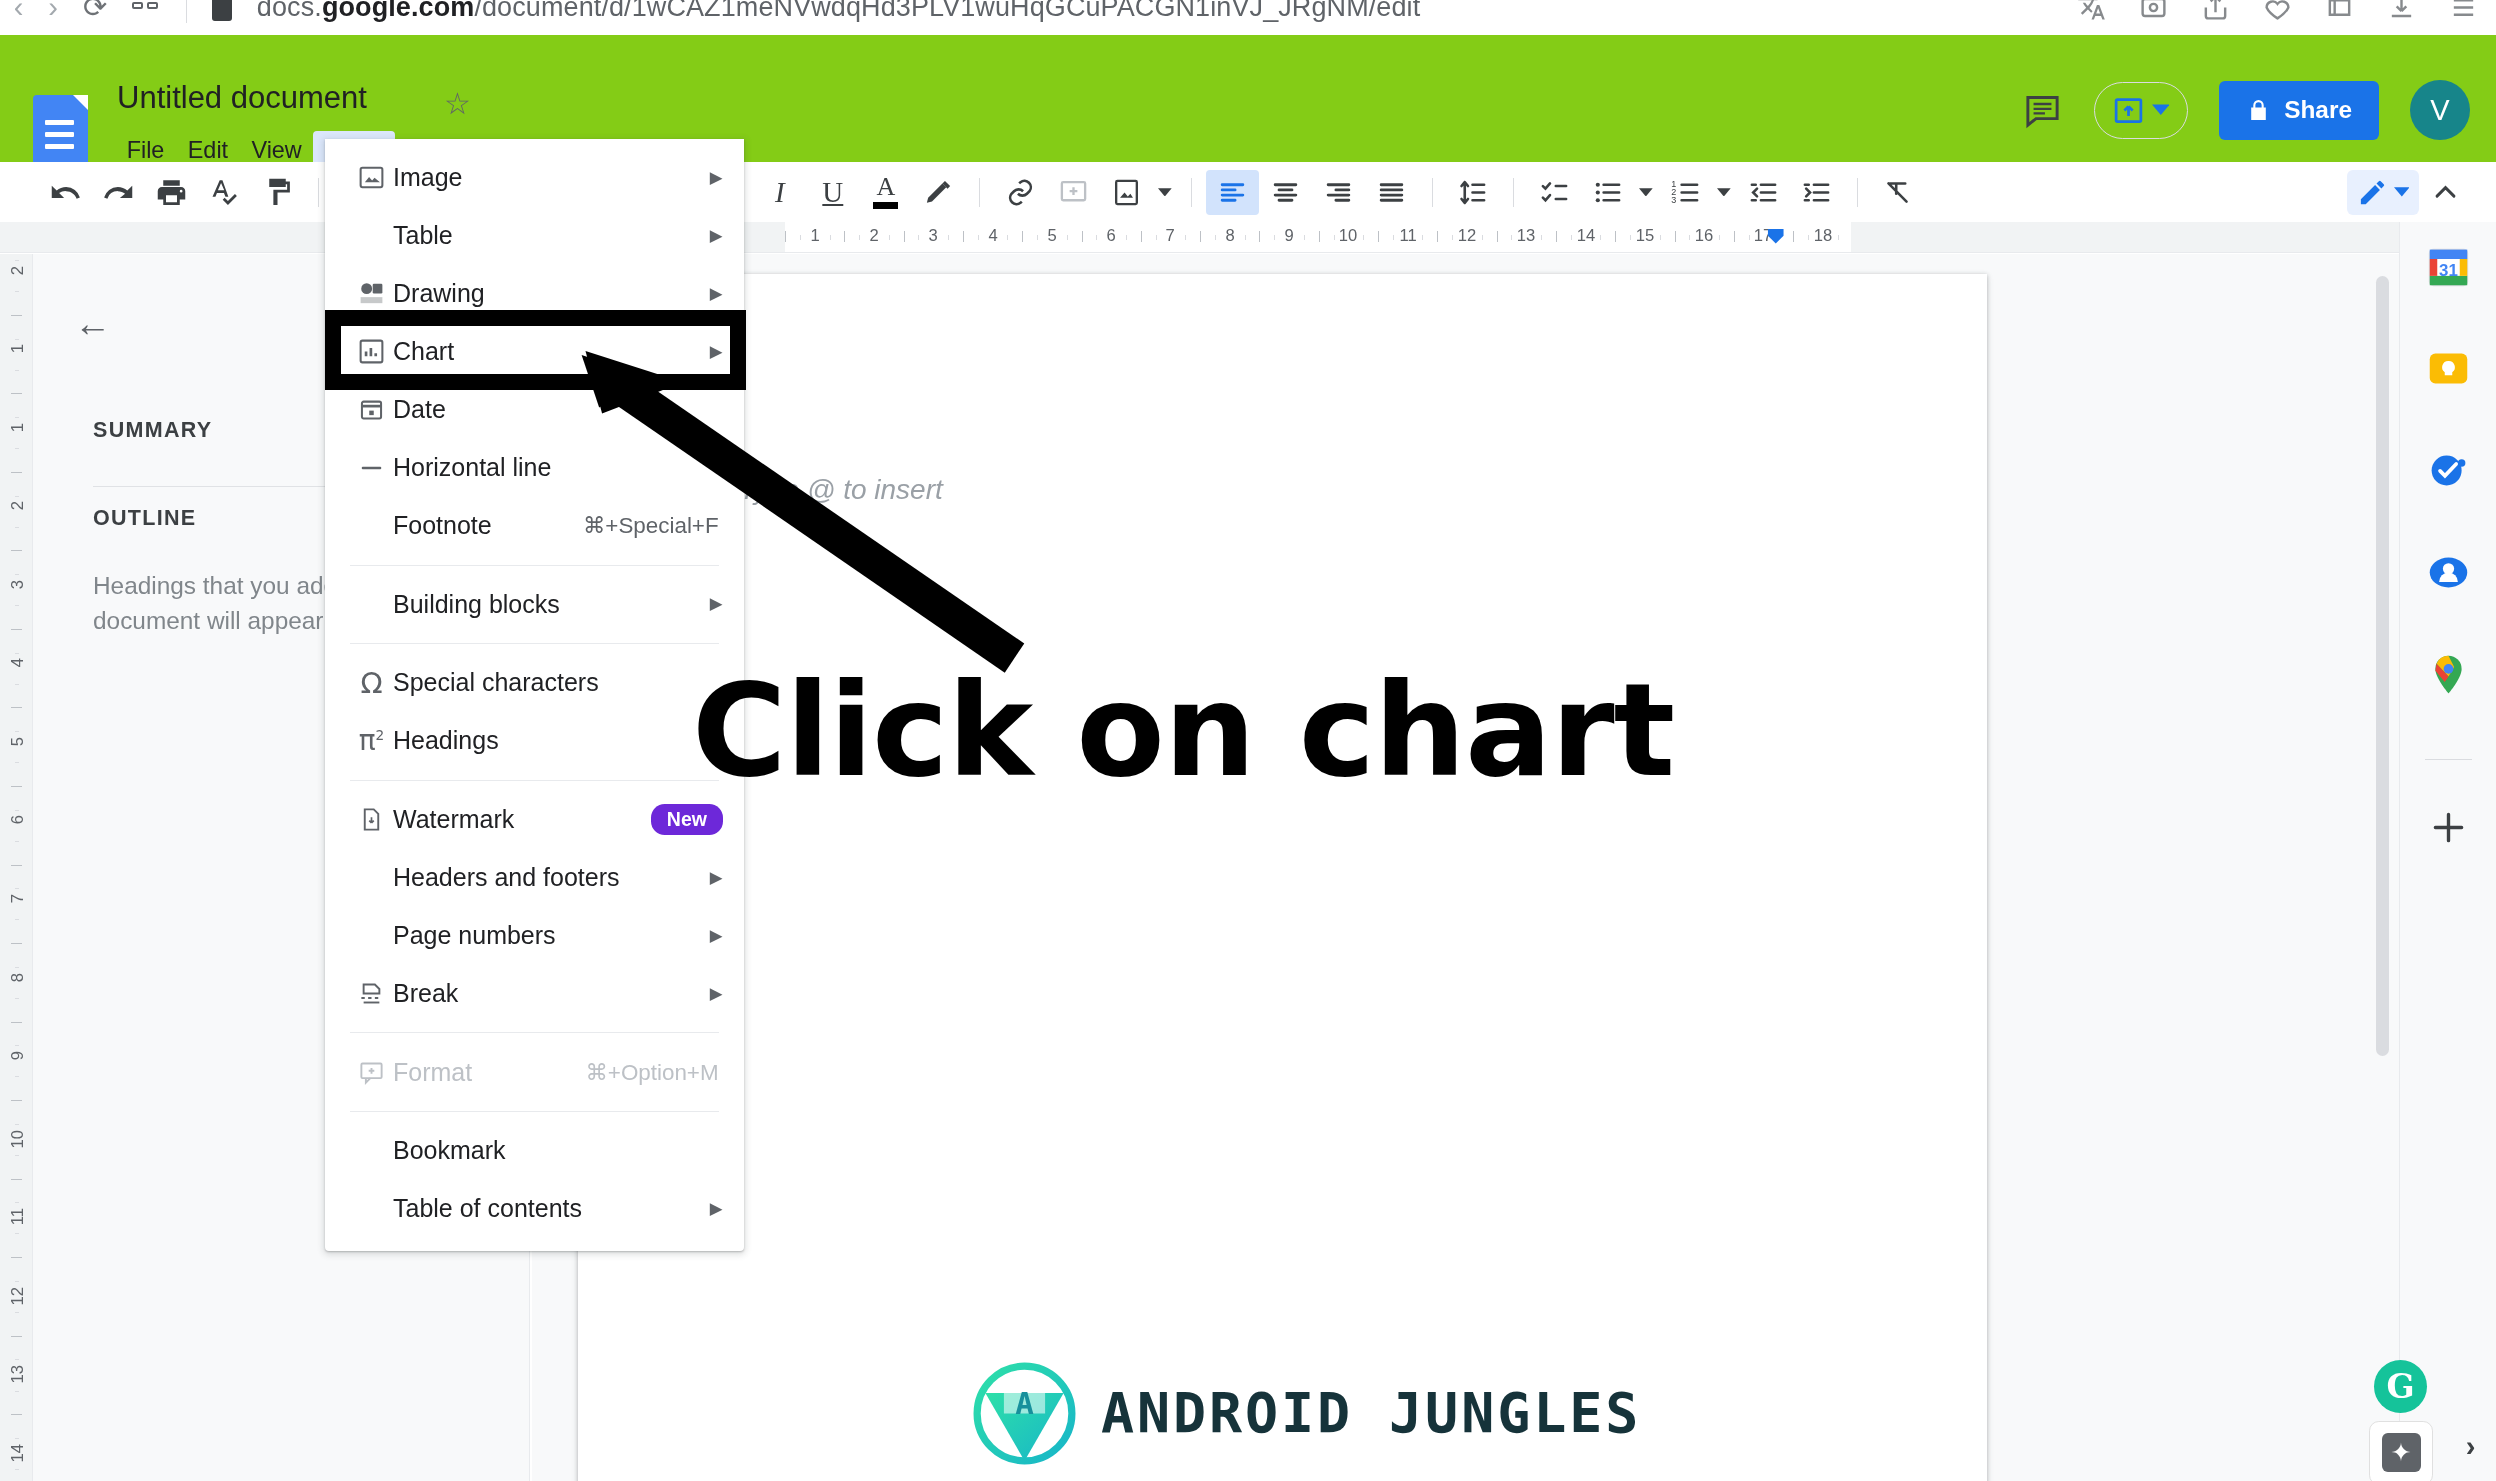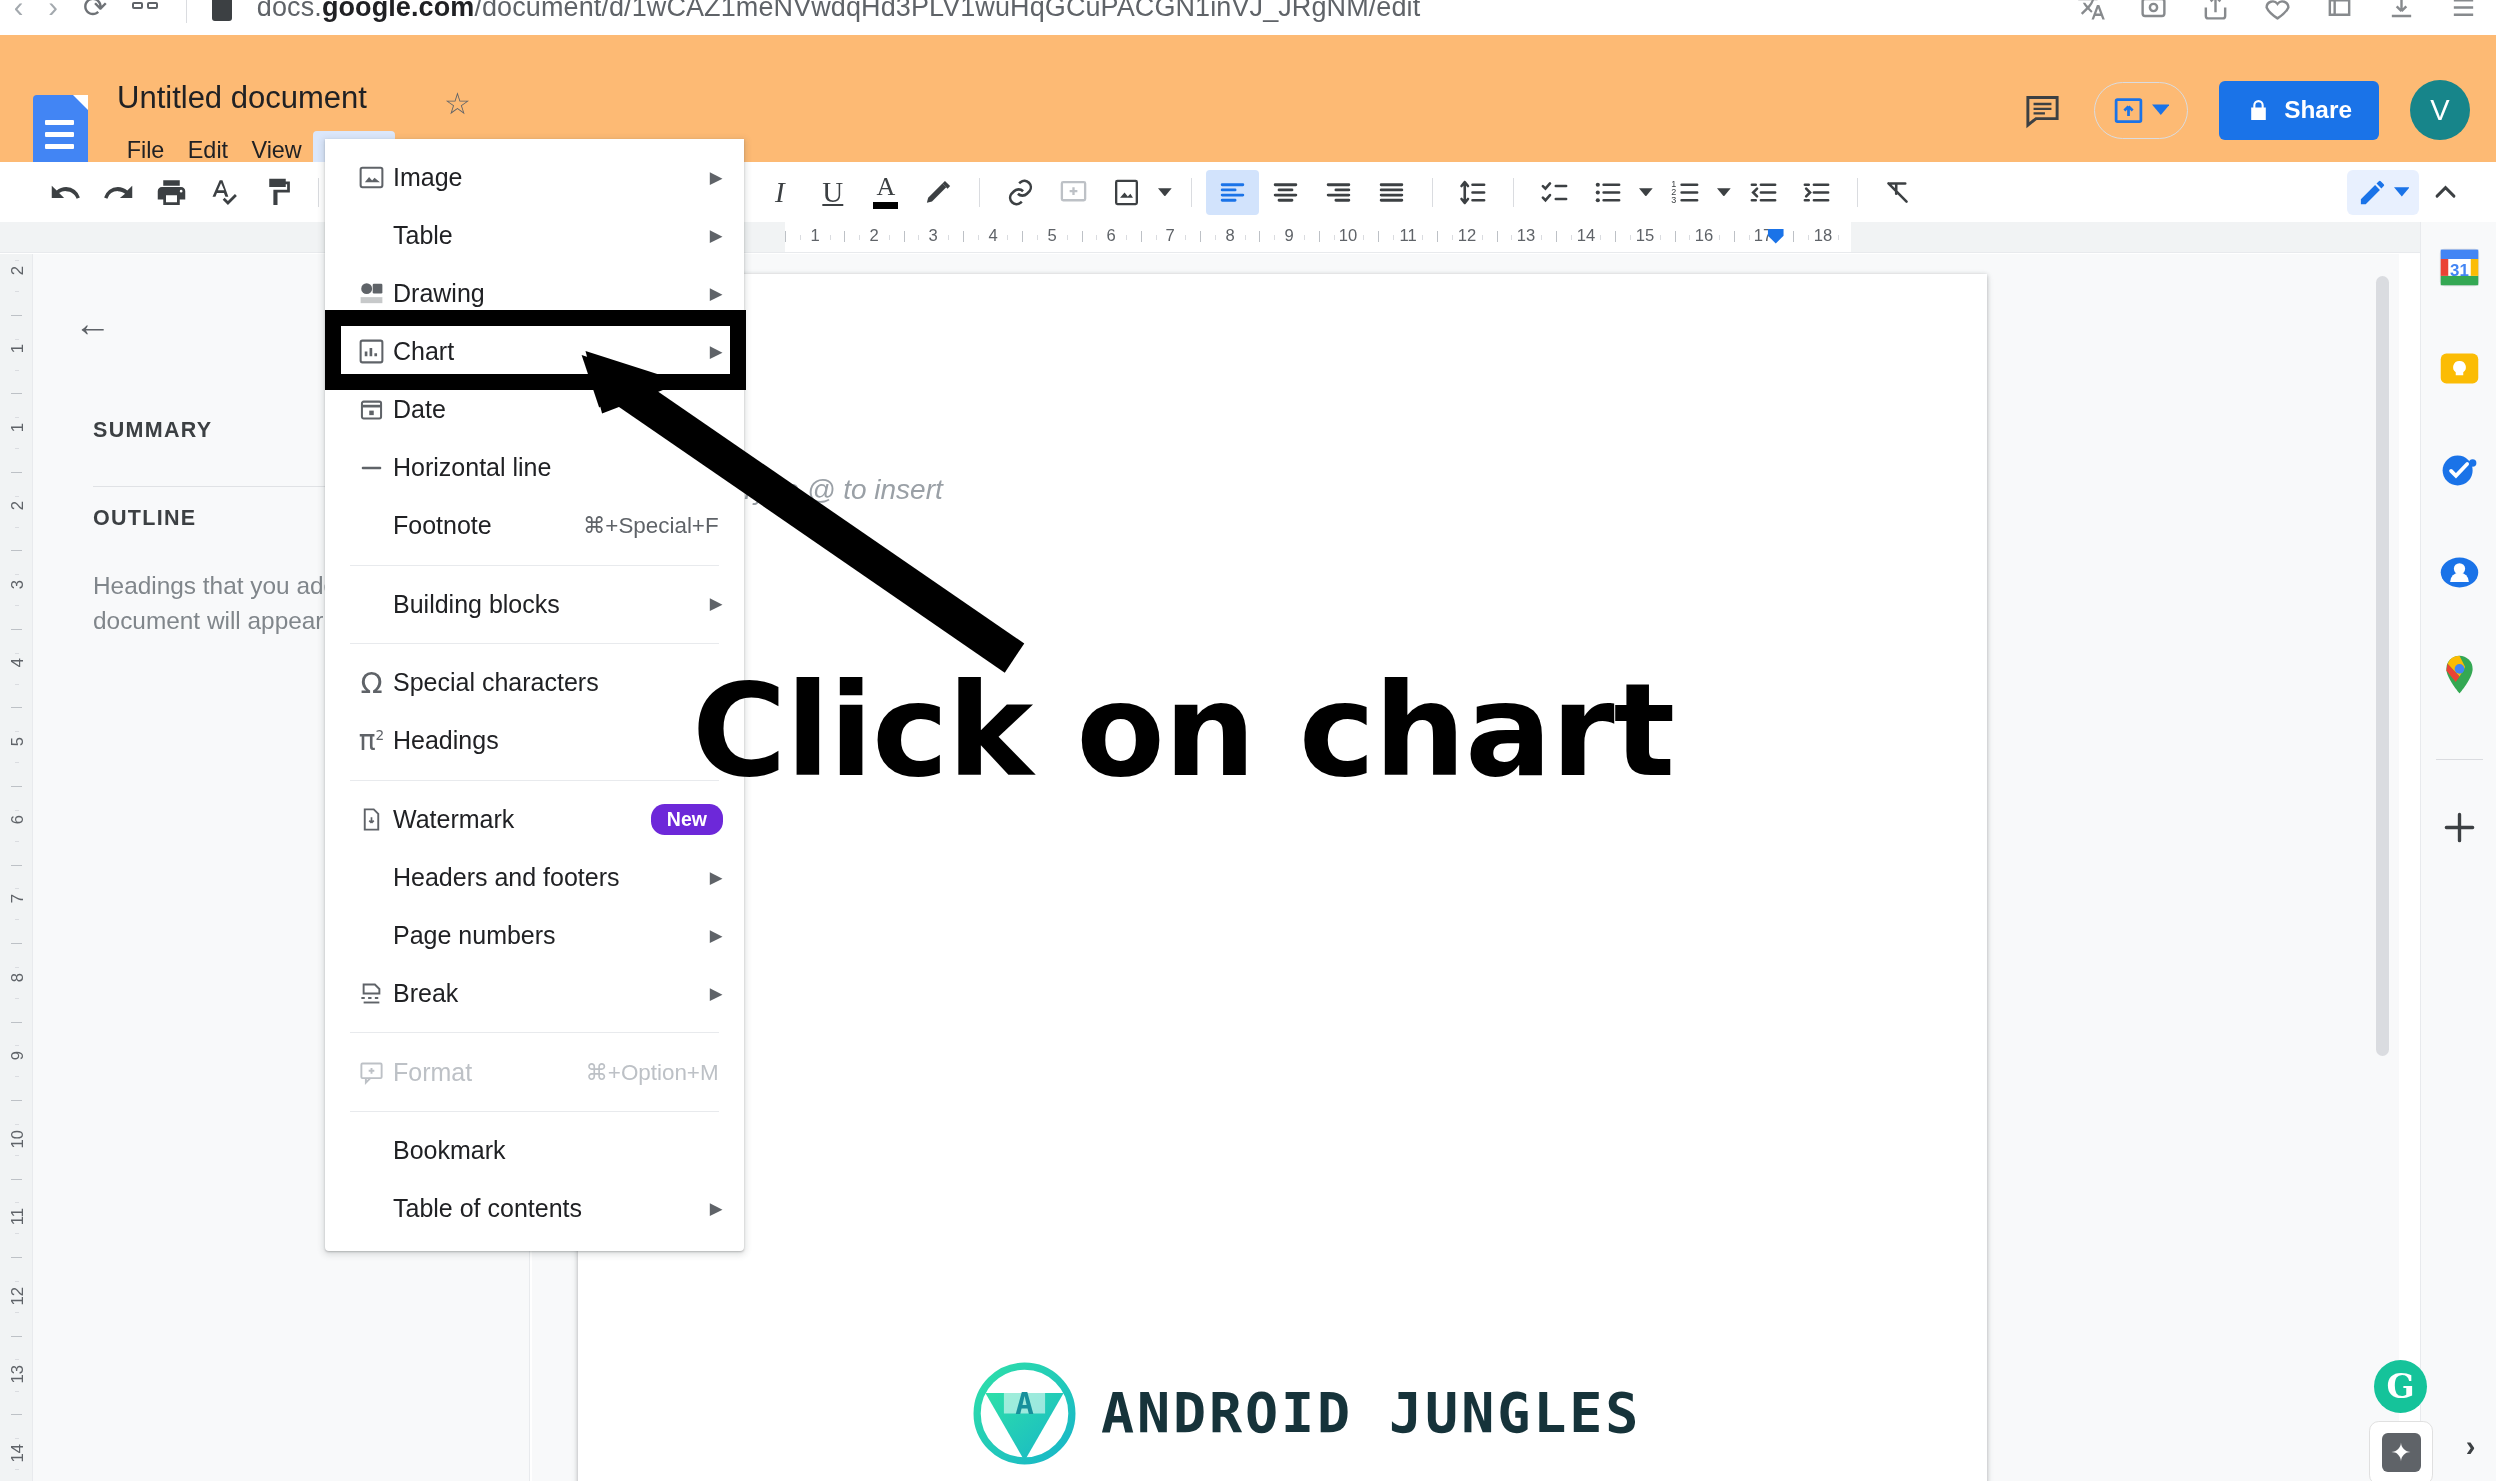--- a/index.html
+++ b/index.html
@@ -28,21 +28,21 @@
   .urltext {
     font-size: 27px; color: #5f6368; letter-spacing: 0.1px; white-space: nowrap;
     font-family: "Liberation Sans", sans-serif;
   }
   .urltext b { color:#202124; font-weight:700; }
   .urltext .path { color:#5f6368; }
   .browser-right { position:absolute; right: 19.5px; top: 0; height:57px; display:flex; align-items:center; gap:33px; }
   .br-ic { width:29px; height:29px; opacity:.75; }
 
   
-  .docs-header { position:absolute; top:35px; left:0; width:2497px; height:127px; background:#fdba74; }
+  .docs-header { position:absolute; top:35px; left:0; width:2497px; height:127px; background:#84cc16; }
   .docs-logo {
     position:absolute; left:33px; top:60px; width:55px; height:72px;
     background:#4285f4; border-radius:3.9px;
   }
   .docs-logo::after{
     content:""; position:absolute; right:0; top:0; border-width:0 15.6px 15.6px 0;
     border-style:solid; border-color:#fff #fff transparent transparent;
   }
   .docs-logo i { position:absolute; left:11.7px; width:29px; height:4.9px; background:#fff; border-radius:1px; }
   .docs-logo i:nth-of-type(1){ top:25px; } .docs-logo i:nth-of-type(2){ top:37px; } .docs-logo i:nth-of-type(3){ top:49px; }
@@ -135,21 +135,21 @@
 
   
   .wm { position:absolute; left:395px; top:1088px; display:flex; align-items:center; gap:25px; }
   .wm-text {
     font-family:"DejaVu Sans Mono", monospace; font-size:55px; font-weight:700;
     color:#16333a; letter-spacing:2.9px; line-height:1;
   }
 
   
   .rail {
-    position:absolute; top:222px; right:0; width:77px; height:1259px; background:#f8f9fa;
+    position:absolute; top:222px; right:0; width:98px; height:1259px; background:#f8f9fa;
     border-left:1px solid #e8eaed; display:flex; flex-direction:column; align-items:center; padding-top:21.5px;
   }
   .rail-ic { width:45px; height:45px; margin-bottom:57px; position:relative; }
   .rail-sep { width:47px; height:1px; background:#dadce0; margin:5.9px 0 45px; }
   .grammarly {
     position:absolute; right:70px; bottom:68px; width:53px; height:53px; border-radius:50%;
     background:#15c39a; display:flex; align-items:center; justify-content:center;
     color:#fff; font-size:33px; font-family:"DejaVu Serif", serif; font-weight:700;
   }
   .explore-btn {

